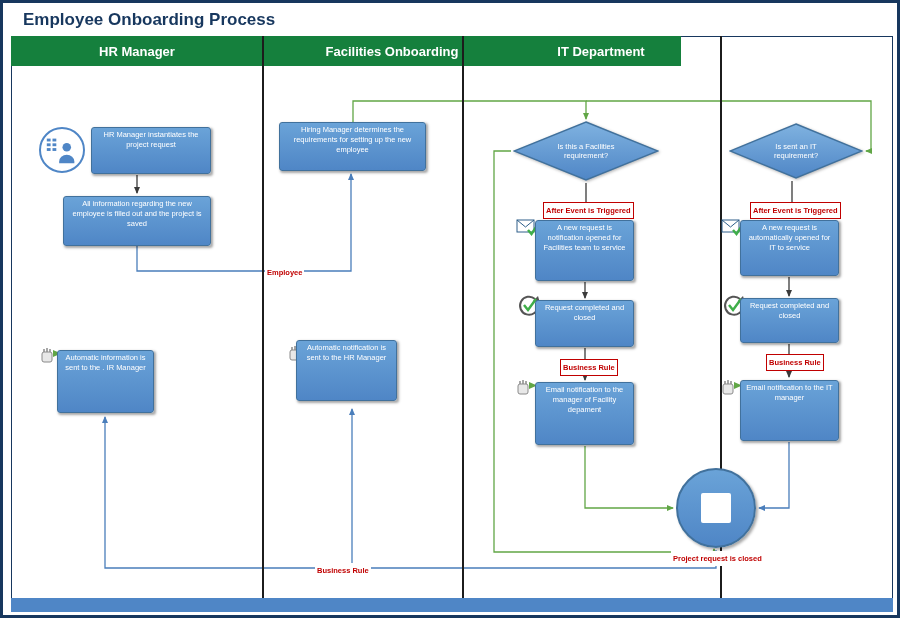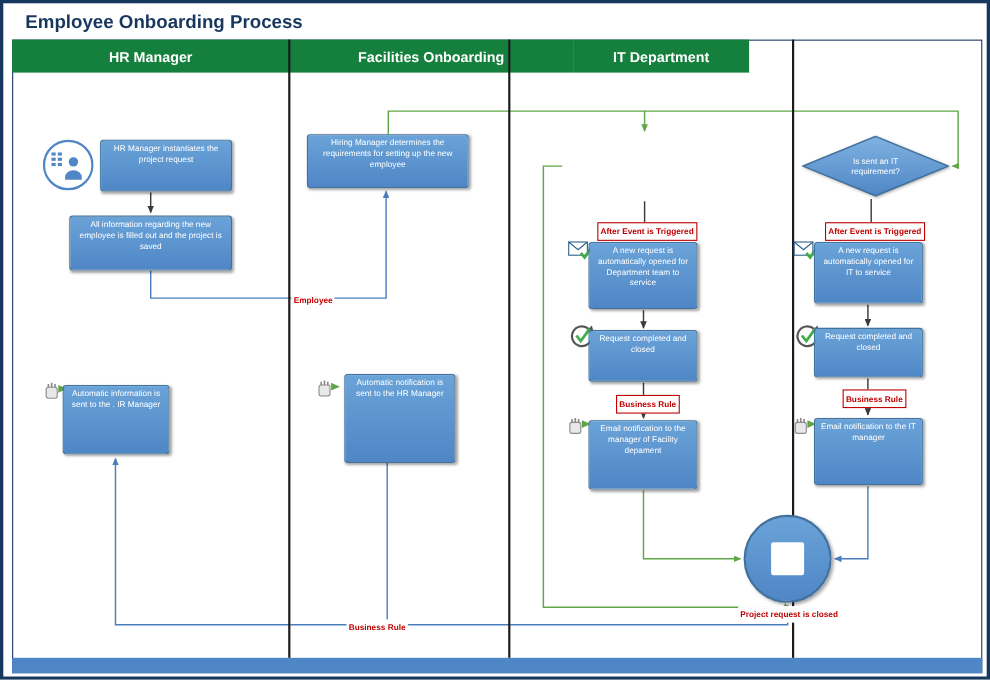--- a/index.html
+++ b/index.html
@@ -117,34 +117,46 @@
   <div class="node" style="left:276px;top:119px;width:147px;height:49px">
     <span>Hiring Manager determines the requirements for setting up the new employee</span>
   </div>
   <div class="icon" style="left:284px;top:338px">
     <svg width="24" height="24" viewBox="0 0 24 24">
       <rect x="3" y="9" width="10" height="10" rx="2" fill="#e8e8e8" stroke="#8a8a8a"></rect>
       <path d="M5,9 v-3 M8,9 v-4 M11,9 v-3" stroke="#8a8a8a" stroke-width="1.5" fill="none"></path>
       <polygon points="14,7 22,10.5 14,14" fill="#61a646"></polygon>
     </svg>
   </div>
-  <div class="node" style="left:310px;top:337px;width:101px;height:81px">
+  <div class="node" style="left:293px;top:337px;width:101px;height:61px">
     <span>Automatic notification is sent to the HR Manager</span>
   </div>
 
+  <div class="diamond" style="left:510px;top:118px;width:146px;height:60px">
+    <svg width="146" height="60">
+      <defs>
+          <linearGradient id="dg1" x1="0" y1="0" x2="0" y2="1">
+        <stop offset="0" stop-color="#7fb2e0"></stop>
+            <stop offset="1" stop-color="#4f86c6"></stop>
+      </linearGradient>
+        </defs>
+      <polygon points="73,1 145,30 73,59 1,30" fill="url(#dg1)" stroke="#41719c" stroke-width="1.4"></polygon>
+    </svg>
+    <div class="dtext">Is this a Facilities requirement?</div>
+  </div>
   <div class="rlabel boxed" style="left:540px;top:199px">After Event is Triggered</div>
   <div class="icon" style="left:512px;top:210px">
     <svg width="26" height="26" viewBox="0 0 26 26">
       <rect x="2" y="7" width="17" height="12" fill="#fff" stroke="#2e5f8a"></rect>
       <path d="M2,7 L10.5,14 L19,7" fill="none" stroke="#2e5f8a"></path>
       <path d="M13,17 l3.5,4 6,-9" fill="none" stroke="#3fae49" stroke-width="2.5"></path>
     </svg>
   </div>
   <div class="node" style="left:532px;top:217px;width:99px;height:61px">
-    <span>A new request is automatically opened for Department team to service</span>
+    <span>A new request is notification opened for Facilities team to service</span>
   </div>
   <div class="icon" style="left:512px;top:290px">
     <svg width="26" height="26" viewBox="0 0 26 26">
       <path d="M20,6 a9,9 0 1 0 3,7" fill="none" stroke="#555" stroke-width="2"></path>
       <polygon points="23,3 25,10 18,8" fill="#555"></polygon>
       <path d="M9,12 l4,5 8,-11" fill="none" stroke="#3fae49" stroke-width="2.5"></path>
     </svg>
   </div>
   <div class="node" style="left:532px;top:297px;width:99px;height:47px">
     <span>Request completed and closed</span>

